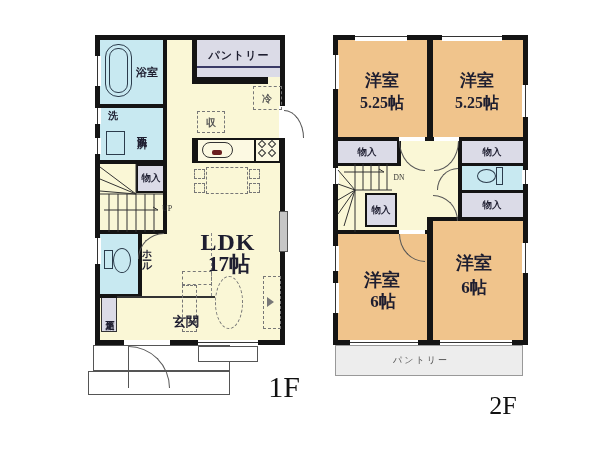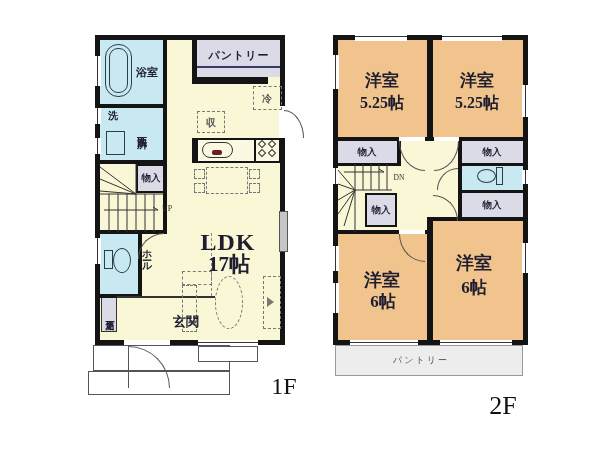--- a/index.html
+++ b/index.html
@@ -119,21 +119,21 @@
     <div class="lbl vlbl" style="left:142px;top:130px;font-size:10px;">洗面所</div>
     <div class="lbl" style="left:151px;top:178px;font-size:9.5px;">物入</div>
     <div class="lbl" style="left:167px;top:209px;font-size:8px;color:#333;font-weight:400;">UP</div>
     <div class="lbl vlbl" style="left:147px;top:255px;font-size:10px;">ホール</div>
     <div class="lbl vlbl" style="left:109px;top:314px;font-size:9px;letter-spacing:0;">下足箱</div>
     <div class="lbl" style="left:142px;top:322px;font-size:13px;margin-left:44px;">玄関</div>
     <div class="lbl" style="left:228px;top:242px;font-size:24px;letter-spacing:1px;">LDK</div>
     <div class="lbl" style="left:229px;top:265px;font-size:21px;">17帖</div>
     <div class="lbl" style="left:267px;top:98px;font-size:10px;color:#555;">冷</div>
     <div class="lbl" style="left:211px;top:122px;font-size:10px;color:#555;">収</div>
-    <div class="lbl" style="left:284px;top:386px;font-size:24px;font-weight:500;color:#111;">1F</div>
+    <div class="lbl" style="left:284px;top:386px;font-size:30px;font-weight:500;color:#111;">1F</div>
   </div>
 
   <div>
 
     <div class="abs" style="left:338px;top:40px;width:185px;height:300px;background:#FAF7D6;"></div>
     <div class="abs" style="left:338px;top:40px;width:89px;height:97px;background:#F0C48C;"></div>
     <div class="abs" style="left:433px;top:40px;width:90px;height:97px;background:#F0C48C;"></div>
     <div class="abs" style="left:338px;top:234px;width:89px;height:106px;background:#F0C48C;"></div>
     <div class="abs" style="left:433px;top:221px;width:90px;height:119px;background:#F0C48C;"></div>
     <div class="abs" style="left:338px;top:141px;width:59px;height:22px;background:#DBDBE7;"></div>

